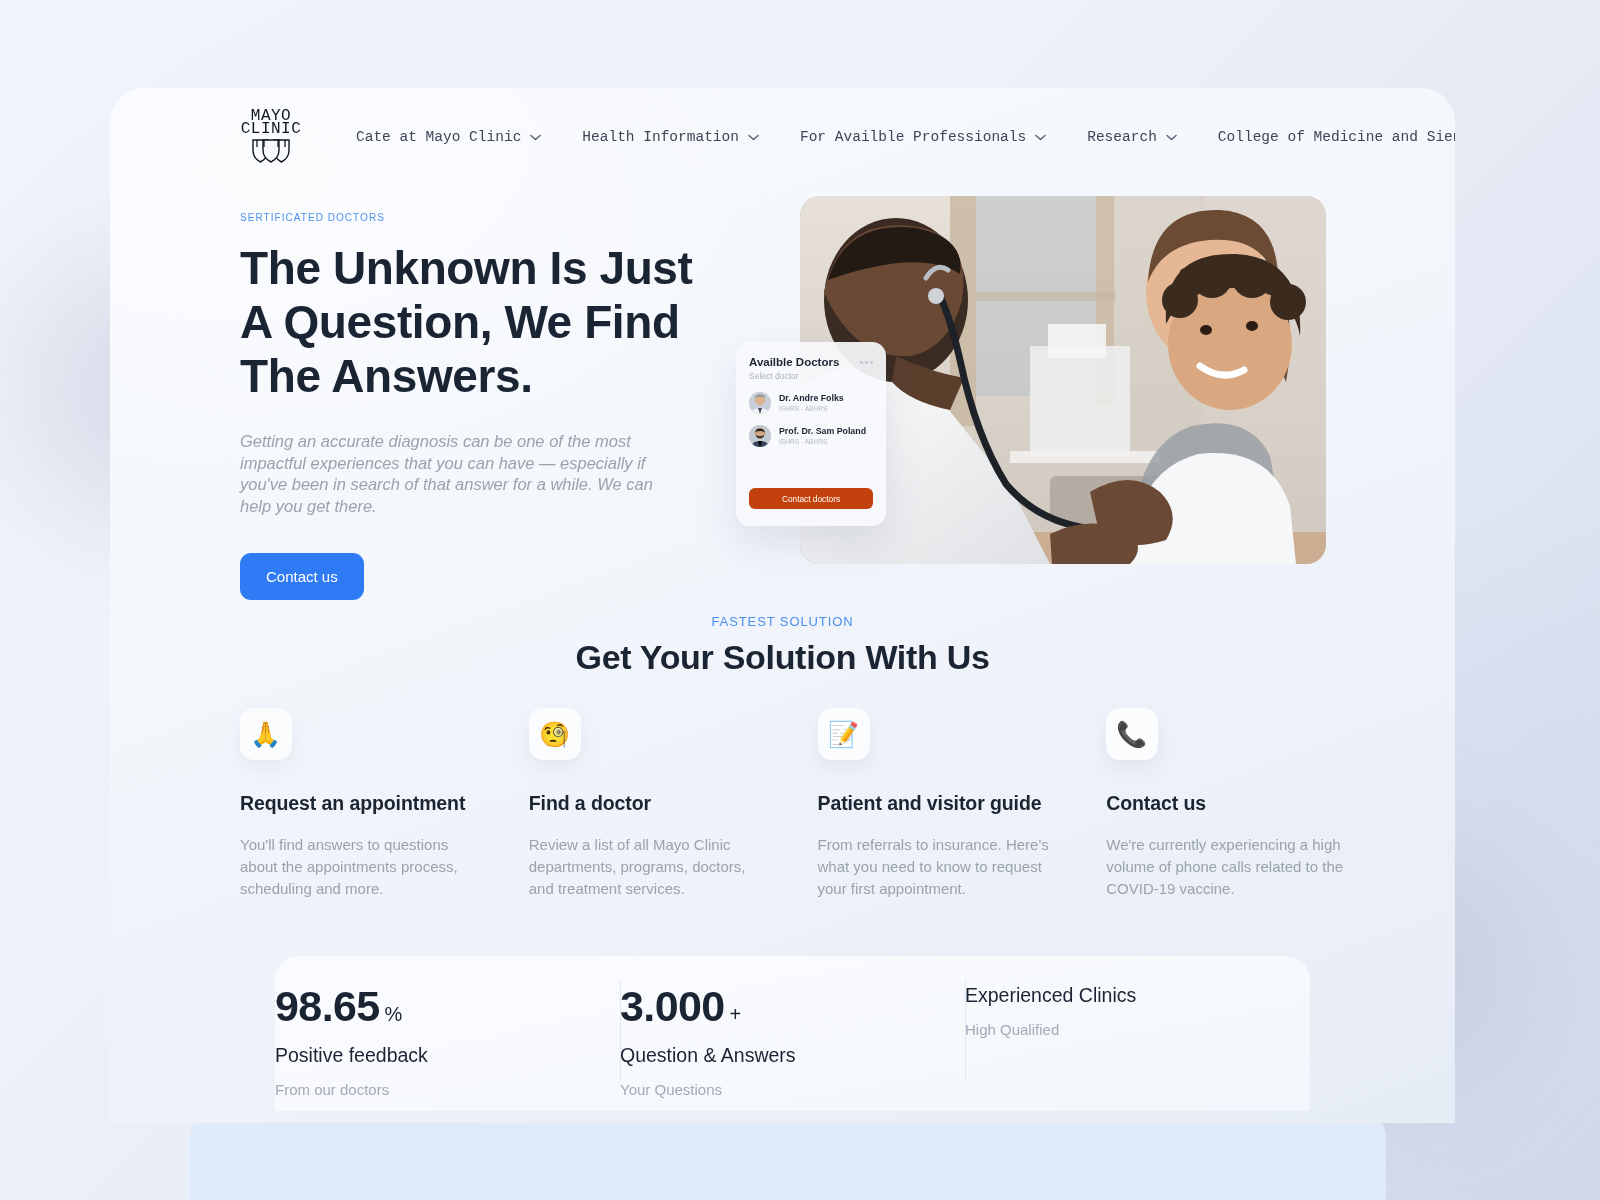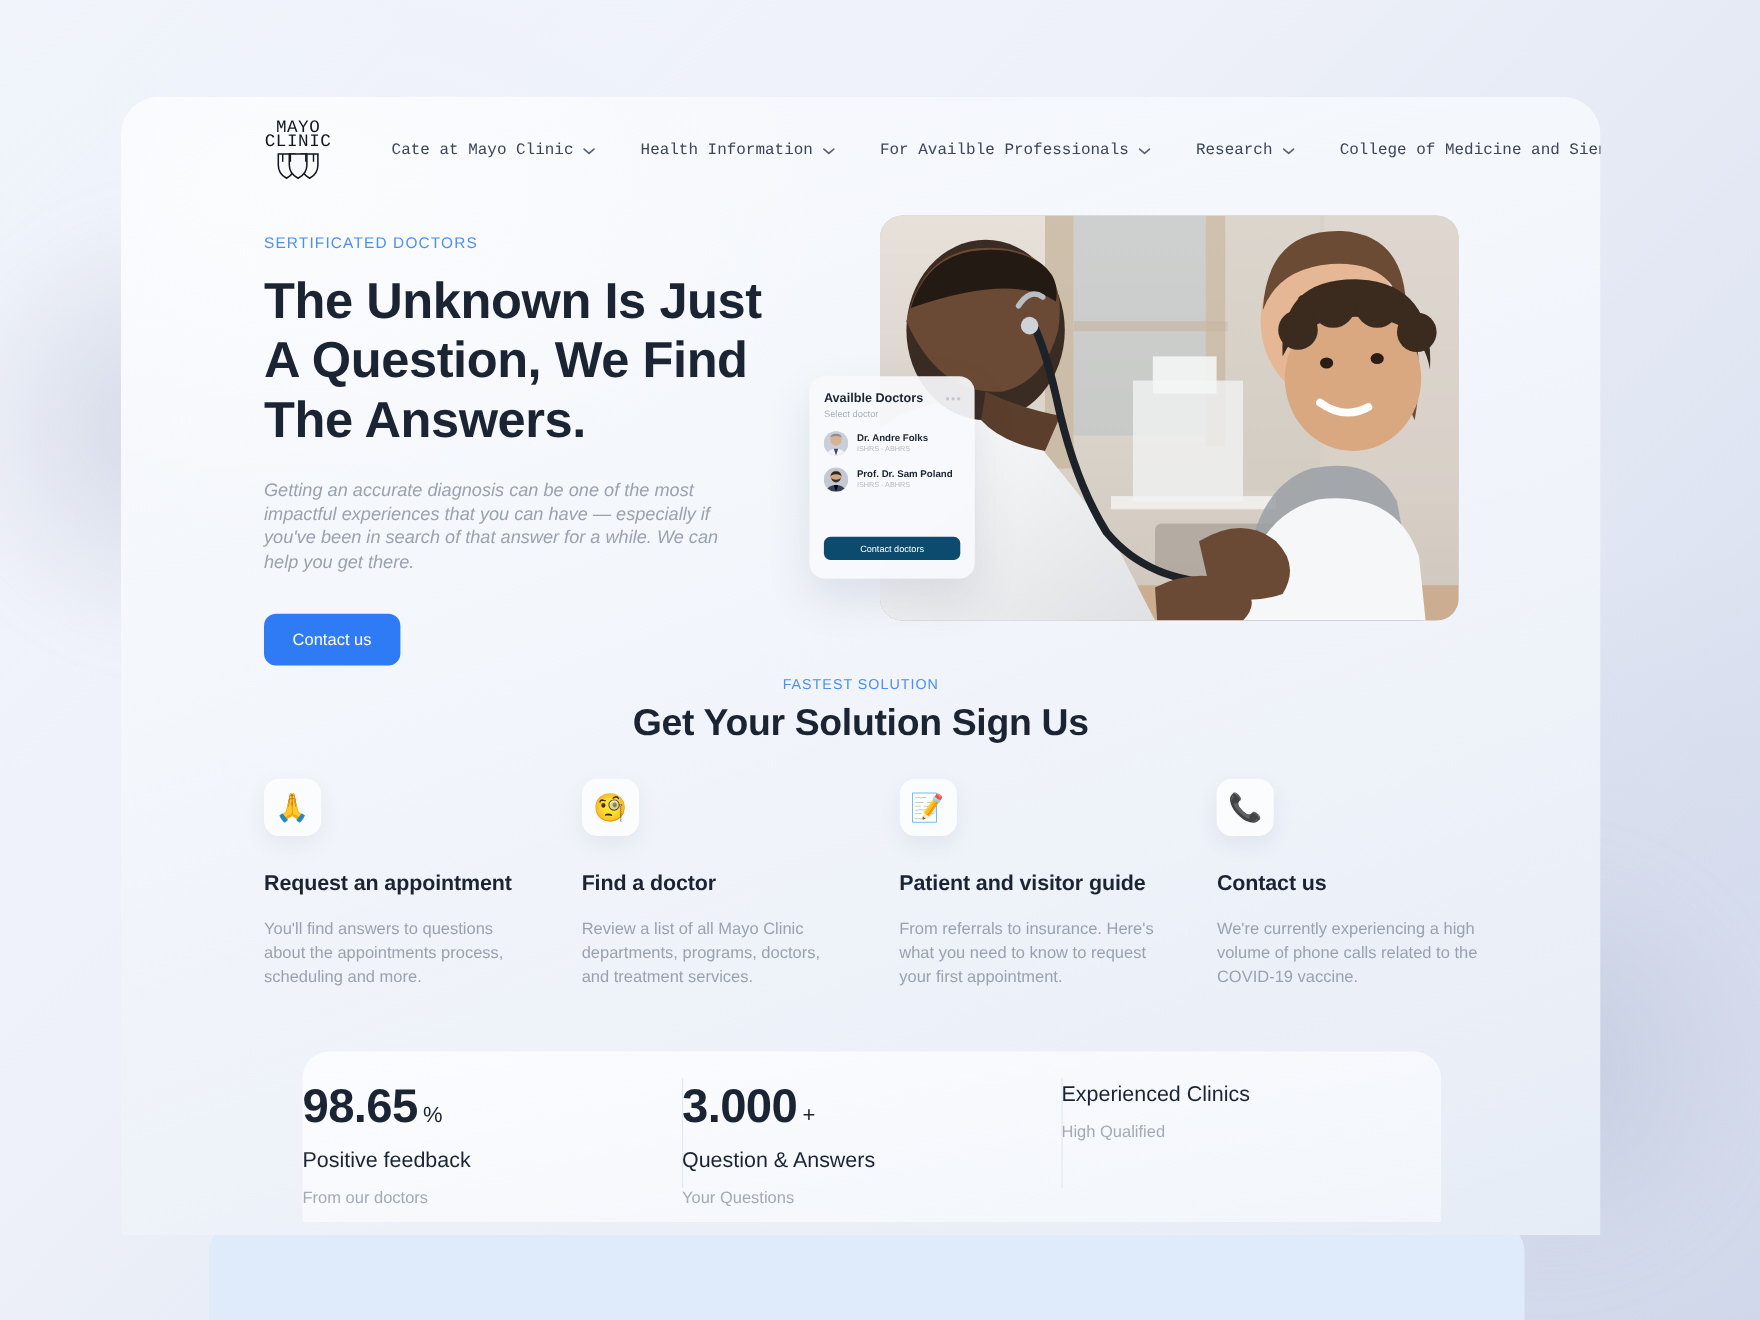--- a/index.html
+++ b/index.html
@@ -90,21 +90,21 @@
   .signup {
     background: #d9e8fe; color: #2f7bf6;
     font-size: 14.5px; border: none; border-radius: 9px;
     padding: 11px 22px; cursor: pointer; white-space: nowrap;
     font-family: inherit;
   }
 
   
   .hero-left { position: absolute; left: 130px; top: 124px; width: 470px; }
   .eyebrow {
-    font-size: 14px; letter-spacing: 1.05px; color: #4a90f0;
+    font-size: 10px; letter-spacing: 1.05px; color: #4a90f0;
     text-transform: uppercase;
   }
   .hero-title {
     margin-top: 18px;
     font-size: 46px; line-height: 54px;
     font-weight: 700; color: #1b2432; letter-spacing: -.4px;
   }
   .hero-sub {
     margin-top: 28px;
     font-size: 16.5px; line-height: 21.5px; color: #9aa2ae; width: 425px; font-style: italic;
@@ -143,21 +143,21 @@
 
   .doc-row { display: flex; align-items: center; gap: 8px; margin-top: 11px; }
   .doc-ava { width: 22px; height: 22px; border-radius: 50%; overflow: hidden; flex: none; background: #cfd5de; }
   .doc-ava svg { display: block; width: 100%; height: 100%; }
   .doc-name { font-size: 8.8px; font-weight: 700; color: #1b2432; line-height: 11px; }
   .doc-cred { font-size: 6.6px; color: #b3b9c3; line-height: 9px; }
 
   .doc-btn {
     position: absolute; left: 13px; bottom: 17px;
     width: 124px; height: 21px;
-    background: #0c4a6e; color: #fff; border: none; border-radius: 6px;
+    background: #c2410c; color: #fff; border: none; border-radius: 6px;
     font-size: 8.3px; cursor: pointer; font-family: inherit;
   }
 
   
   .sec-eyebrow {
     position: absolute; left: 0; top: 526px; width: 100%;
     text-align: center; font-size: 13px; letter-spacing: .9px;
     color: #4a90f0; text-transform: uppercase;
   }
   .sec-title {
@@ -381,21 +381,21 @@
       <div>
         <div class="doc-name">Prof. Dr. Sam Poland</div>
         <div class="doc-cred">ISHRS - ABHRS</div>
       </div>
     </div>
 
     <button class="doc-btn">Contact doctors</button>
   </div>
 
   <div class="sec-eyebrow">FASTEST SOLUTION</div>
-  <div class="sec-title">Get Your Solution Sign Us</div>
+  <div class="sec-title">Get Your Solution With Us</div>
 
   <div class="features">
     <div class="feature">
       <div class="feat-icon">🙏</div>
       <div class="feat-title">Request an appointment</div>
       <div class="feat-desc">You'll find answers to questions about the appointments process, scheduling and more.</div>
     </div>
     <div class="feature">
       <div class="feat-icon">🧐</div>
       <div class="feat-title">Find a doctor</div>

